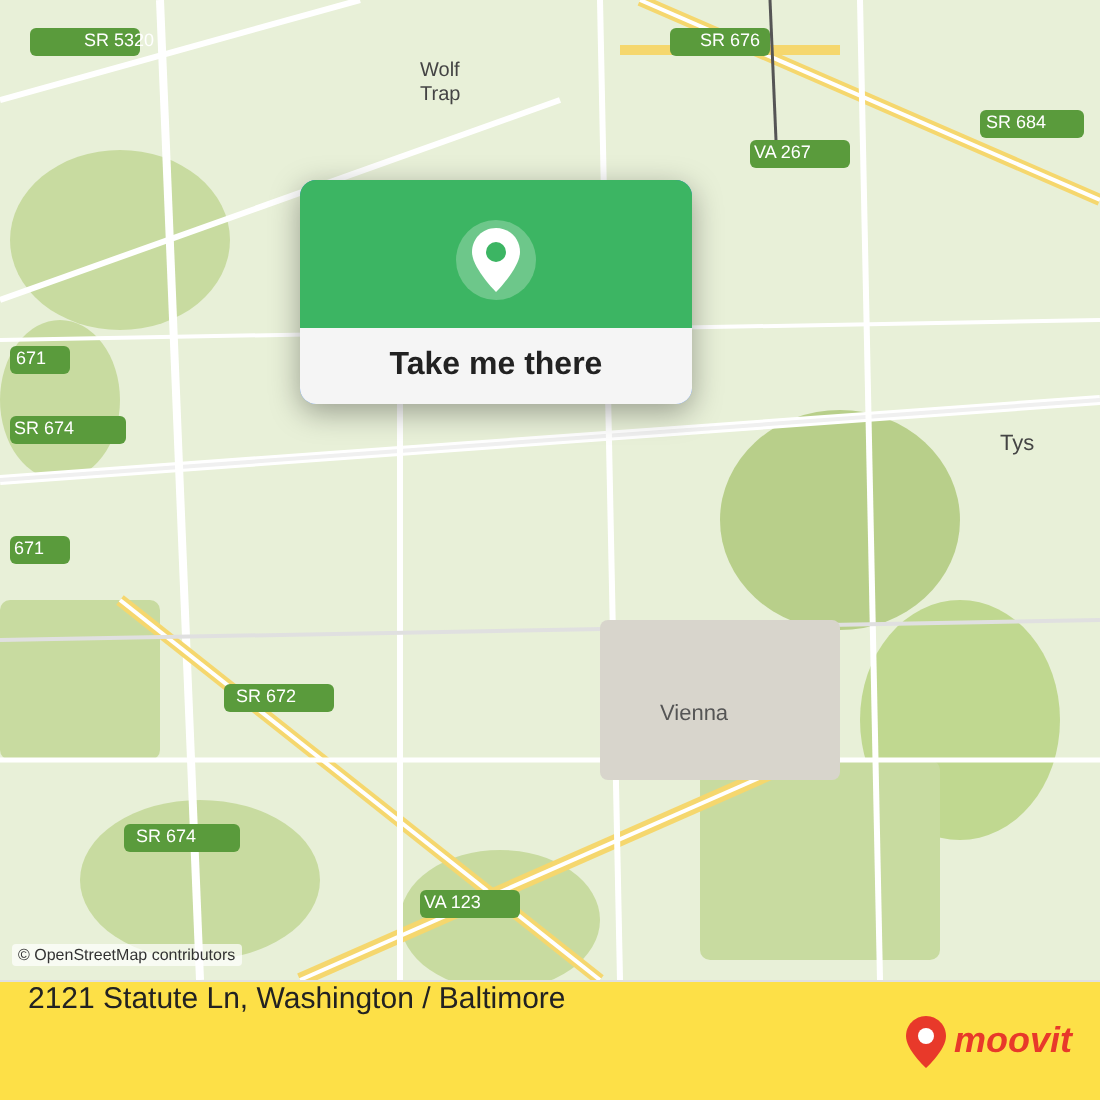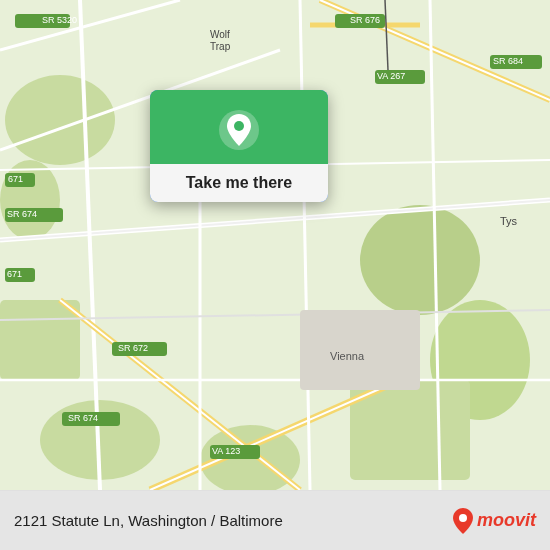--- a/index.html
+++ b/index.html
@@ -18,21 +18,21 @@
       overflow: hidden;
       background-color: #e8f0d8;
       text-decoration: underline;
     }
 
     
     .popup-card {
       position: absolute;
       top: 90px;
       left: 150px;
-      width: 178px;
+      width: 196px;
       background: #3b82f6;
       border-radius: 8px;
       overflow: hidden;
       box-shadow: 0 4px 15px rgba(0,0,0,0.35);
       display: flex;
       flex-direction: column;
       align-items: flex-start;
     }
 
     .popup-icon-area {
@@ -60,23 +60,22 @@
     .popup-label-text {
       font-size: 16px;
       font-weight: 600;
       color: #222;
     }
 
     
     #bottom-bar {
       width: 550px;
       height: 60px;
-      background: #e5e5e5;
-      display: flex;
-      align-items: center;
+      background: #fde047;
+      display: flex;
       padding: 0 14px;
       border-top: 1px solid #e0e0e0;
       position: relative;
     }
 
     .bottom-address {
       font-size: 15px;
       color: #222;
       flex: 1;
     }
@@ -210,20 +209,21 @@
 
         <path d="M22 6 C15 6 10 11.5 10 18 C10 26 22 38 22 38 C22 38 34 26 34 18 C34 11.5 29 6 22 6 Z" fill="white"></path>
         <circle cx="22" cy="18" r="5" fill="#3cb563"></circle>
       </svg>
     </div>
     <div class="popup-label-area">
       <span class="popup-label-text">Take me there</span>
     </div>
   </div>
 
+  <div class="osm-credit" style="bottom: auto; top: 472px;">© OpenStreetMap contributors</div>
 </div>
 
 <div id="bottom-bar">
   <span class="bottom-address">2121 Statute Ln, Washington / Baltimore</span>
   <div class="moovit-logo">
     <svg class="moovit-pin" viewBox="0 0 22 28" xmlns="http://www.w3.org/2000/svg">
       <path d="M11 1 C5.5 1 1 5.5 1 11 C1 18 11 27 11 27 C11 27 21 18 21 11 C21 5.5 16.5 1 11 1 Z" fill="#e8392a"></path>
       <circle cx="11" cy="11" r="4" fill="white"></circle>
     </svg>
     <span class="moovit-text">moovit</span>

